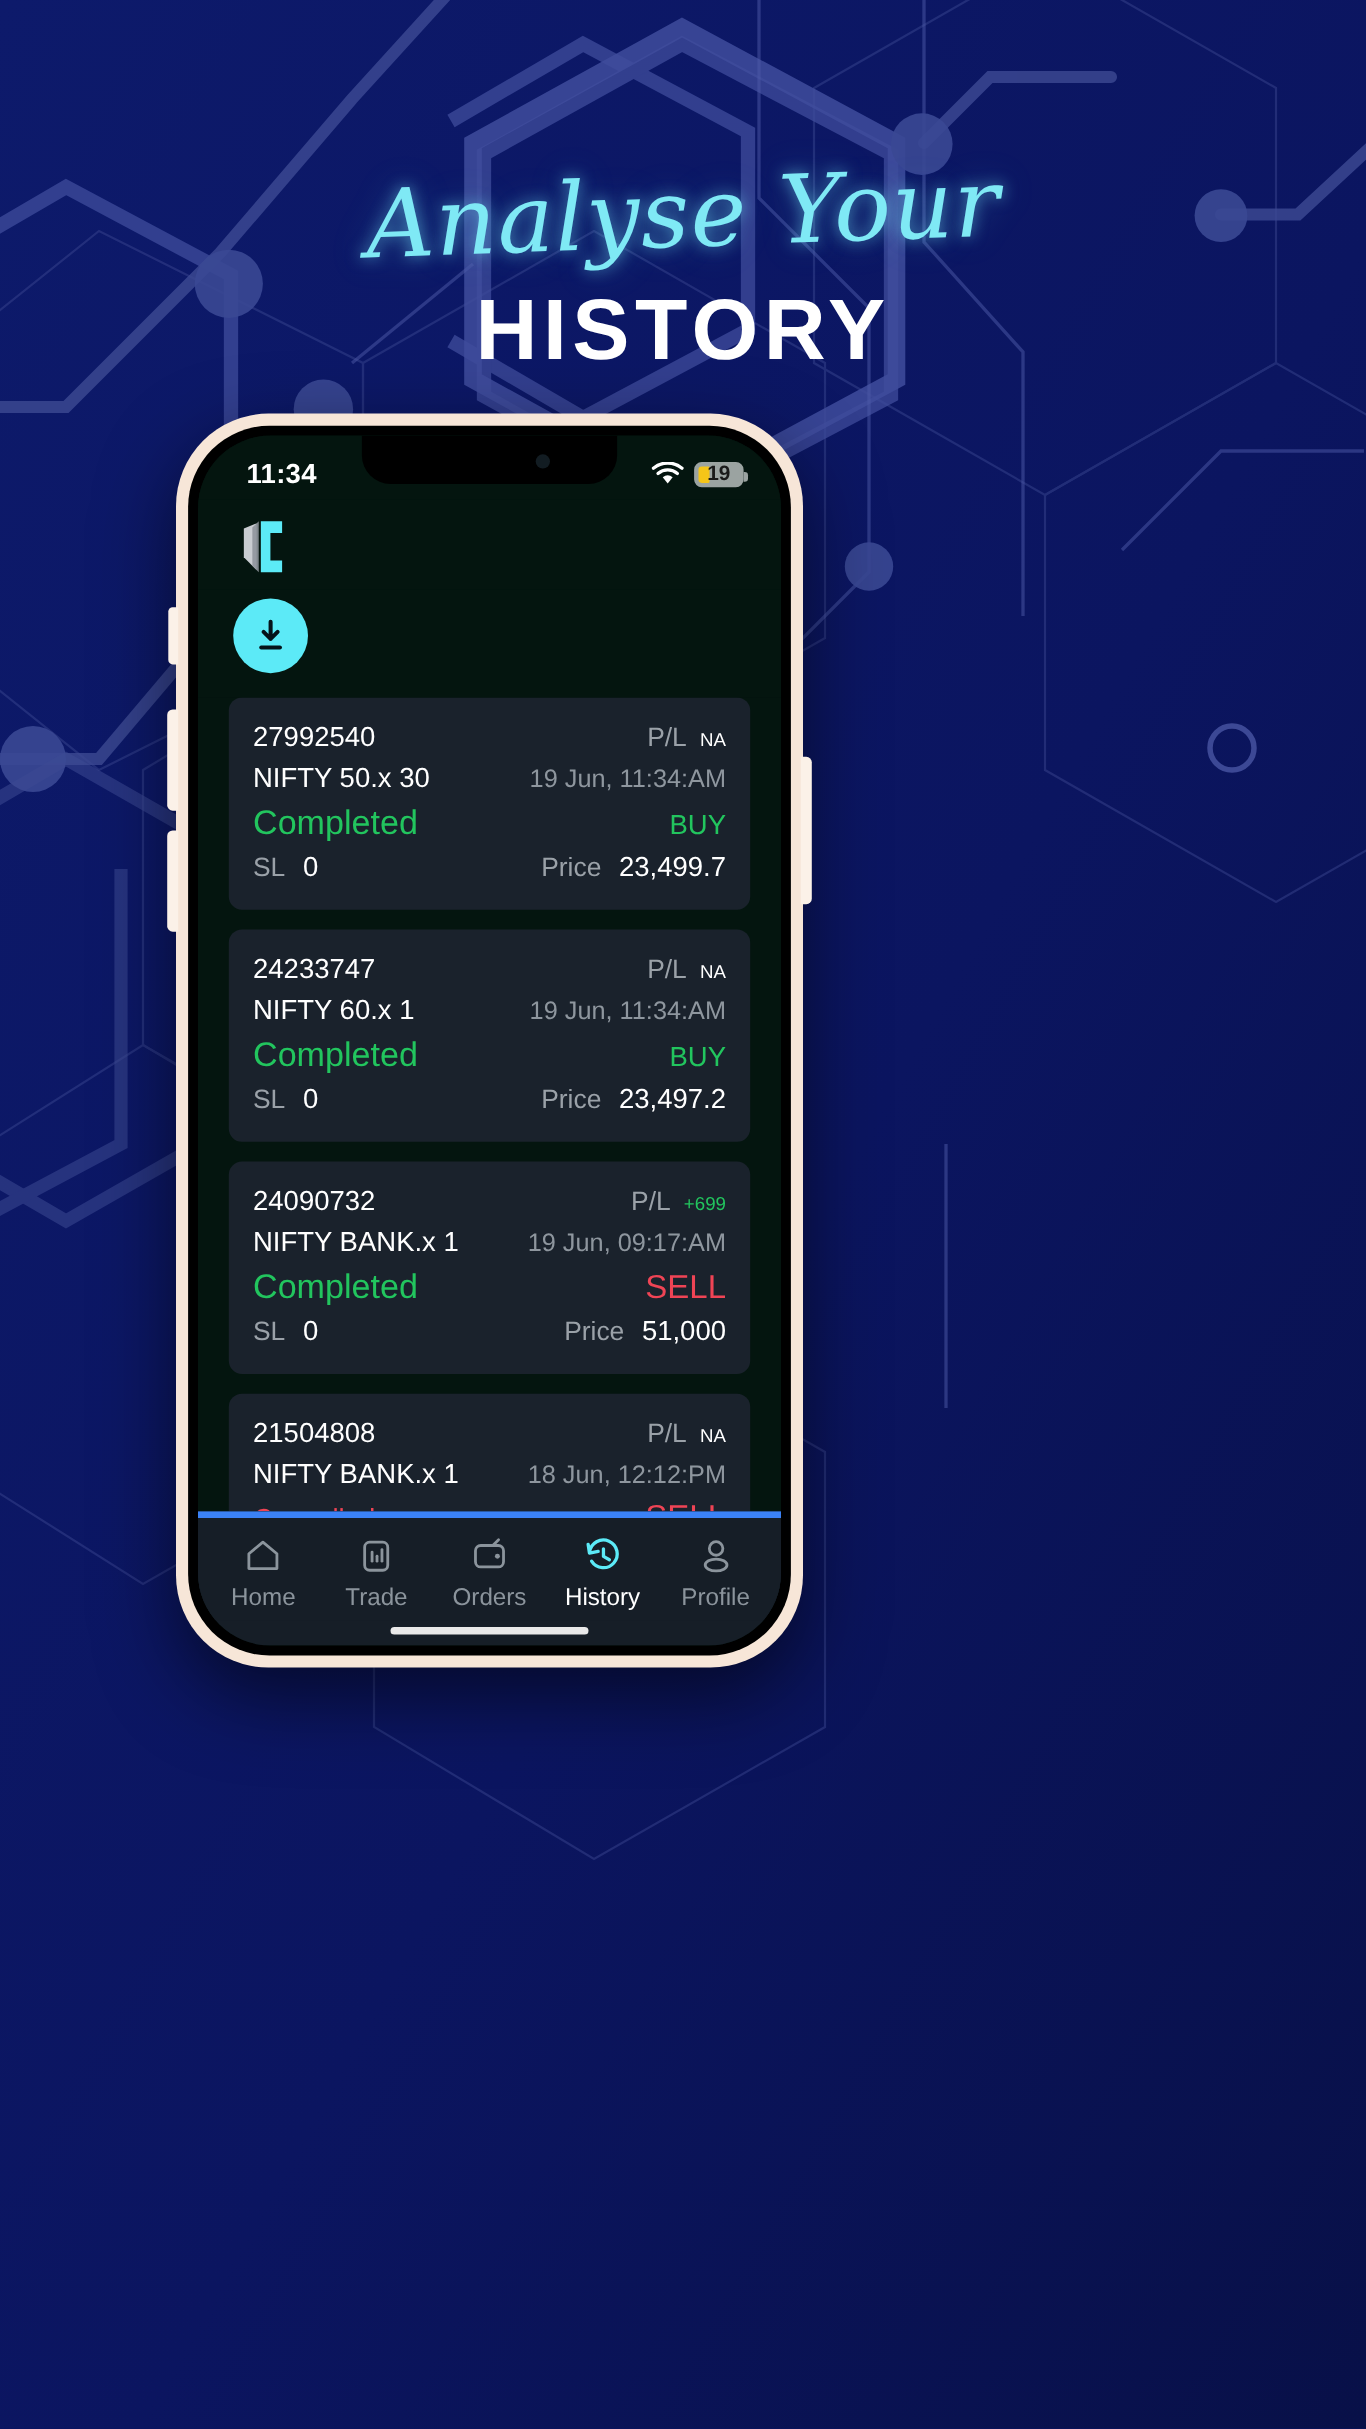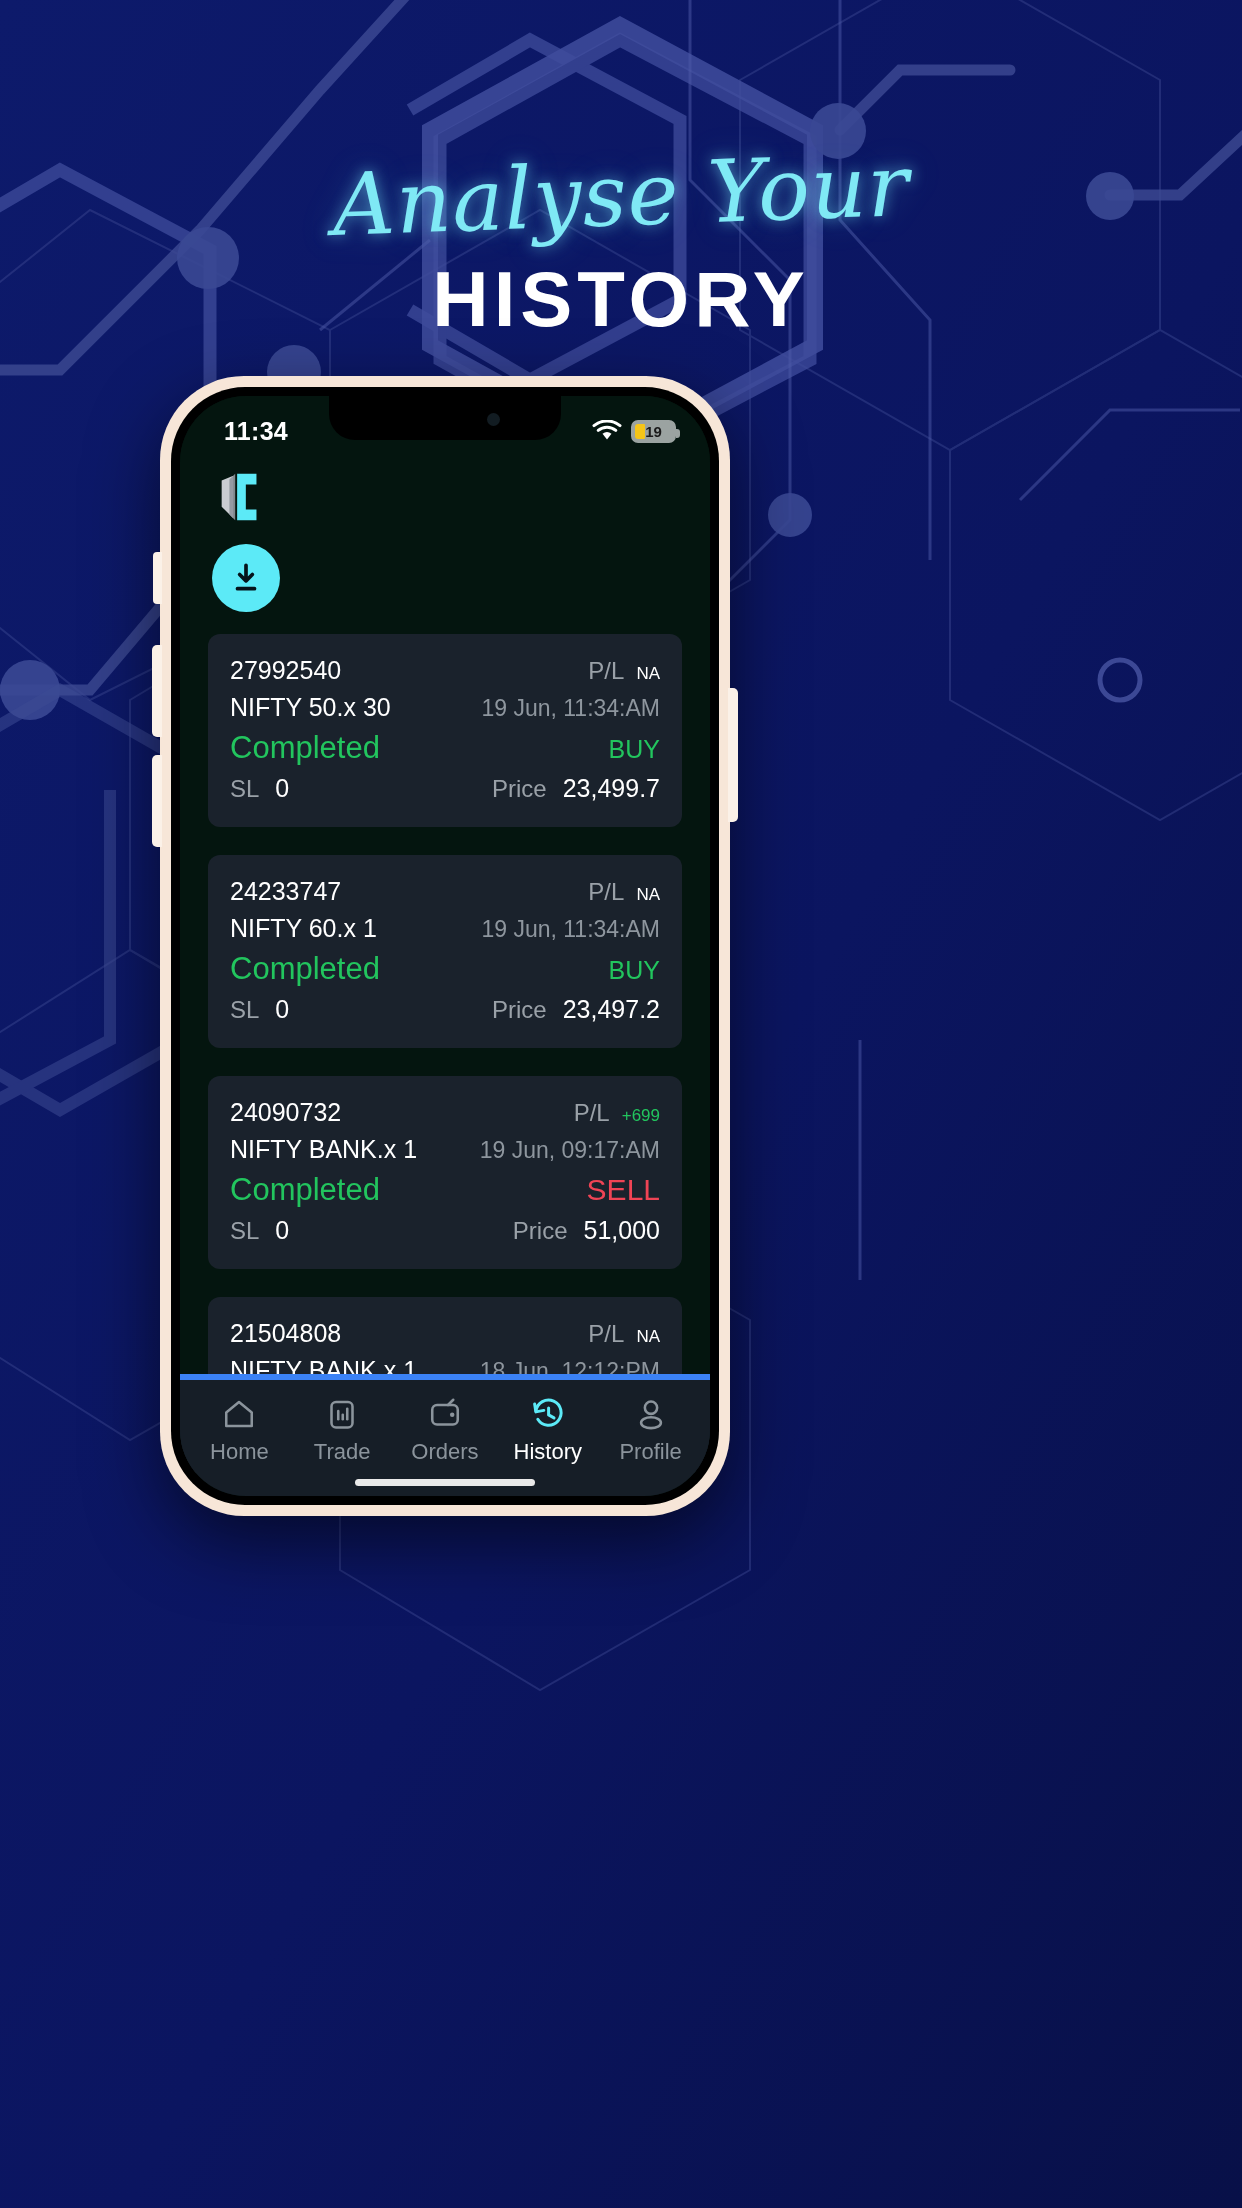--- a/index.html
+++ b/index.html
@@ -97,21 +97,21 @@
     position:relative; display:flex; align-items:center; padding:2px;
     background:#9ba3a1;
   }
   .battery::after {
     content:""; position:absolute; right:-6px; top:7px;
     width:4px; height:9px; background:#9ba3a1; border-radius:0 3px 3px 0;
   }
   .battery-fill { width:26%; height:100%; background:#f5c518; border-radius:3px 1px 1px 3px; }
   .battery-num {
     position:absolute; inset:0; display:flex; align-items:center; justify-content:center;
-    font-size:15px; font-weight:bold; color:#1a1a1a;
+    font-size:19px; font-weight:bold; color:#1a1a1a;
   }
 
   
   .app-header {
     display:flex; align-items:center; justify-content:space-between;
     padding:14px 30px 10px 32px;
     background:#04150f;
   }
   .logo { width:58px; height:58px; }
   .acct { display:flex; align-items:center; gap:14px; }
@@ -141,21 +141,21 @@
     background:#5ceaf7;
     display:flex; align-items:center; justify-content:center;
     flex:0 0 68px;
   }
 
   
   .list {
     flex:1; overflow:hidden;
     background:#04150f;
     padding:0 28px;
-    display:flex; flex-direction:column; gap:28px;
+    display:flex; flex-direction:column; gap:18px;
   }
   .card {
     background:#1a222c;
     border-radius:12px;
     padding:18px 22px 20px 22px;
     flex:0 0 auto;
   }
   .row { display:flex; justify-content:space-between; align-items:baseline; padding:4px 0; }
   .oid { color:#ffffff; font-size:25px; }
   .pl-wrap { display:flex; gap:12px; align-items:baseline; }

